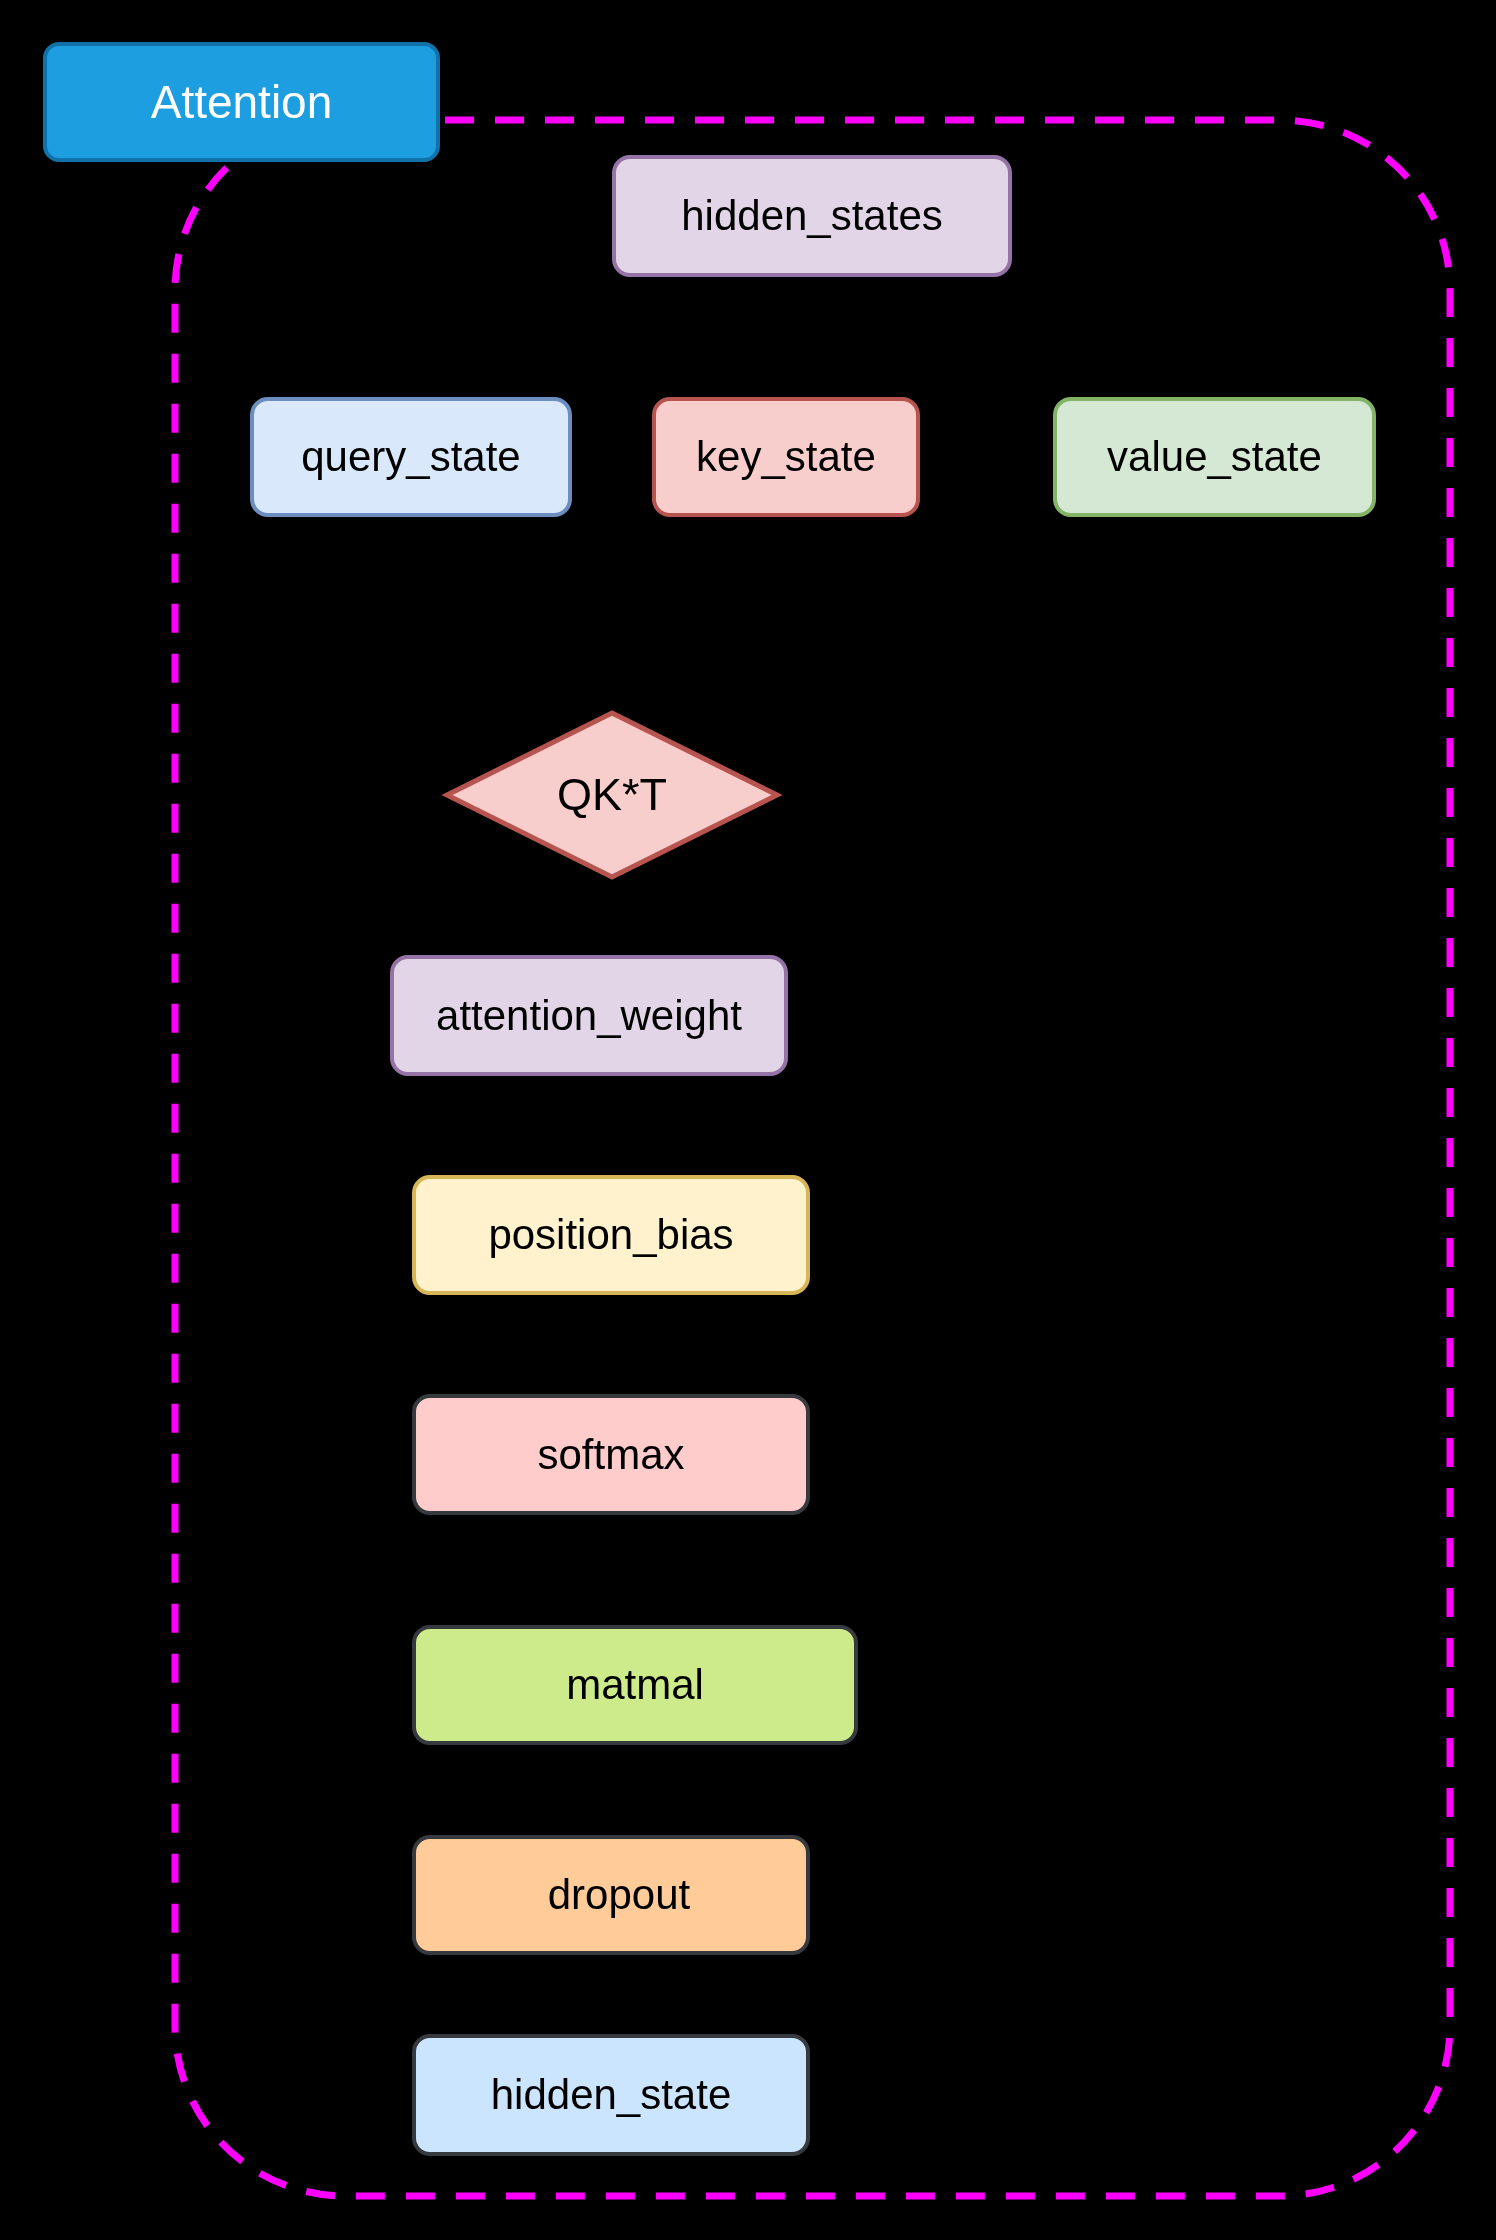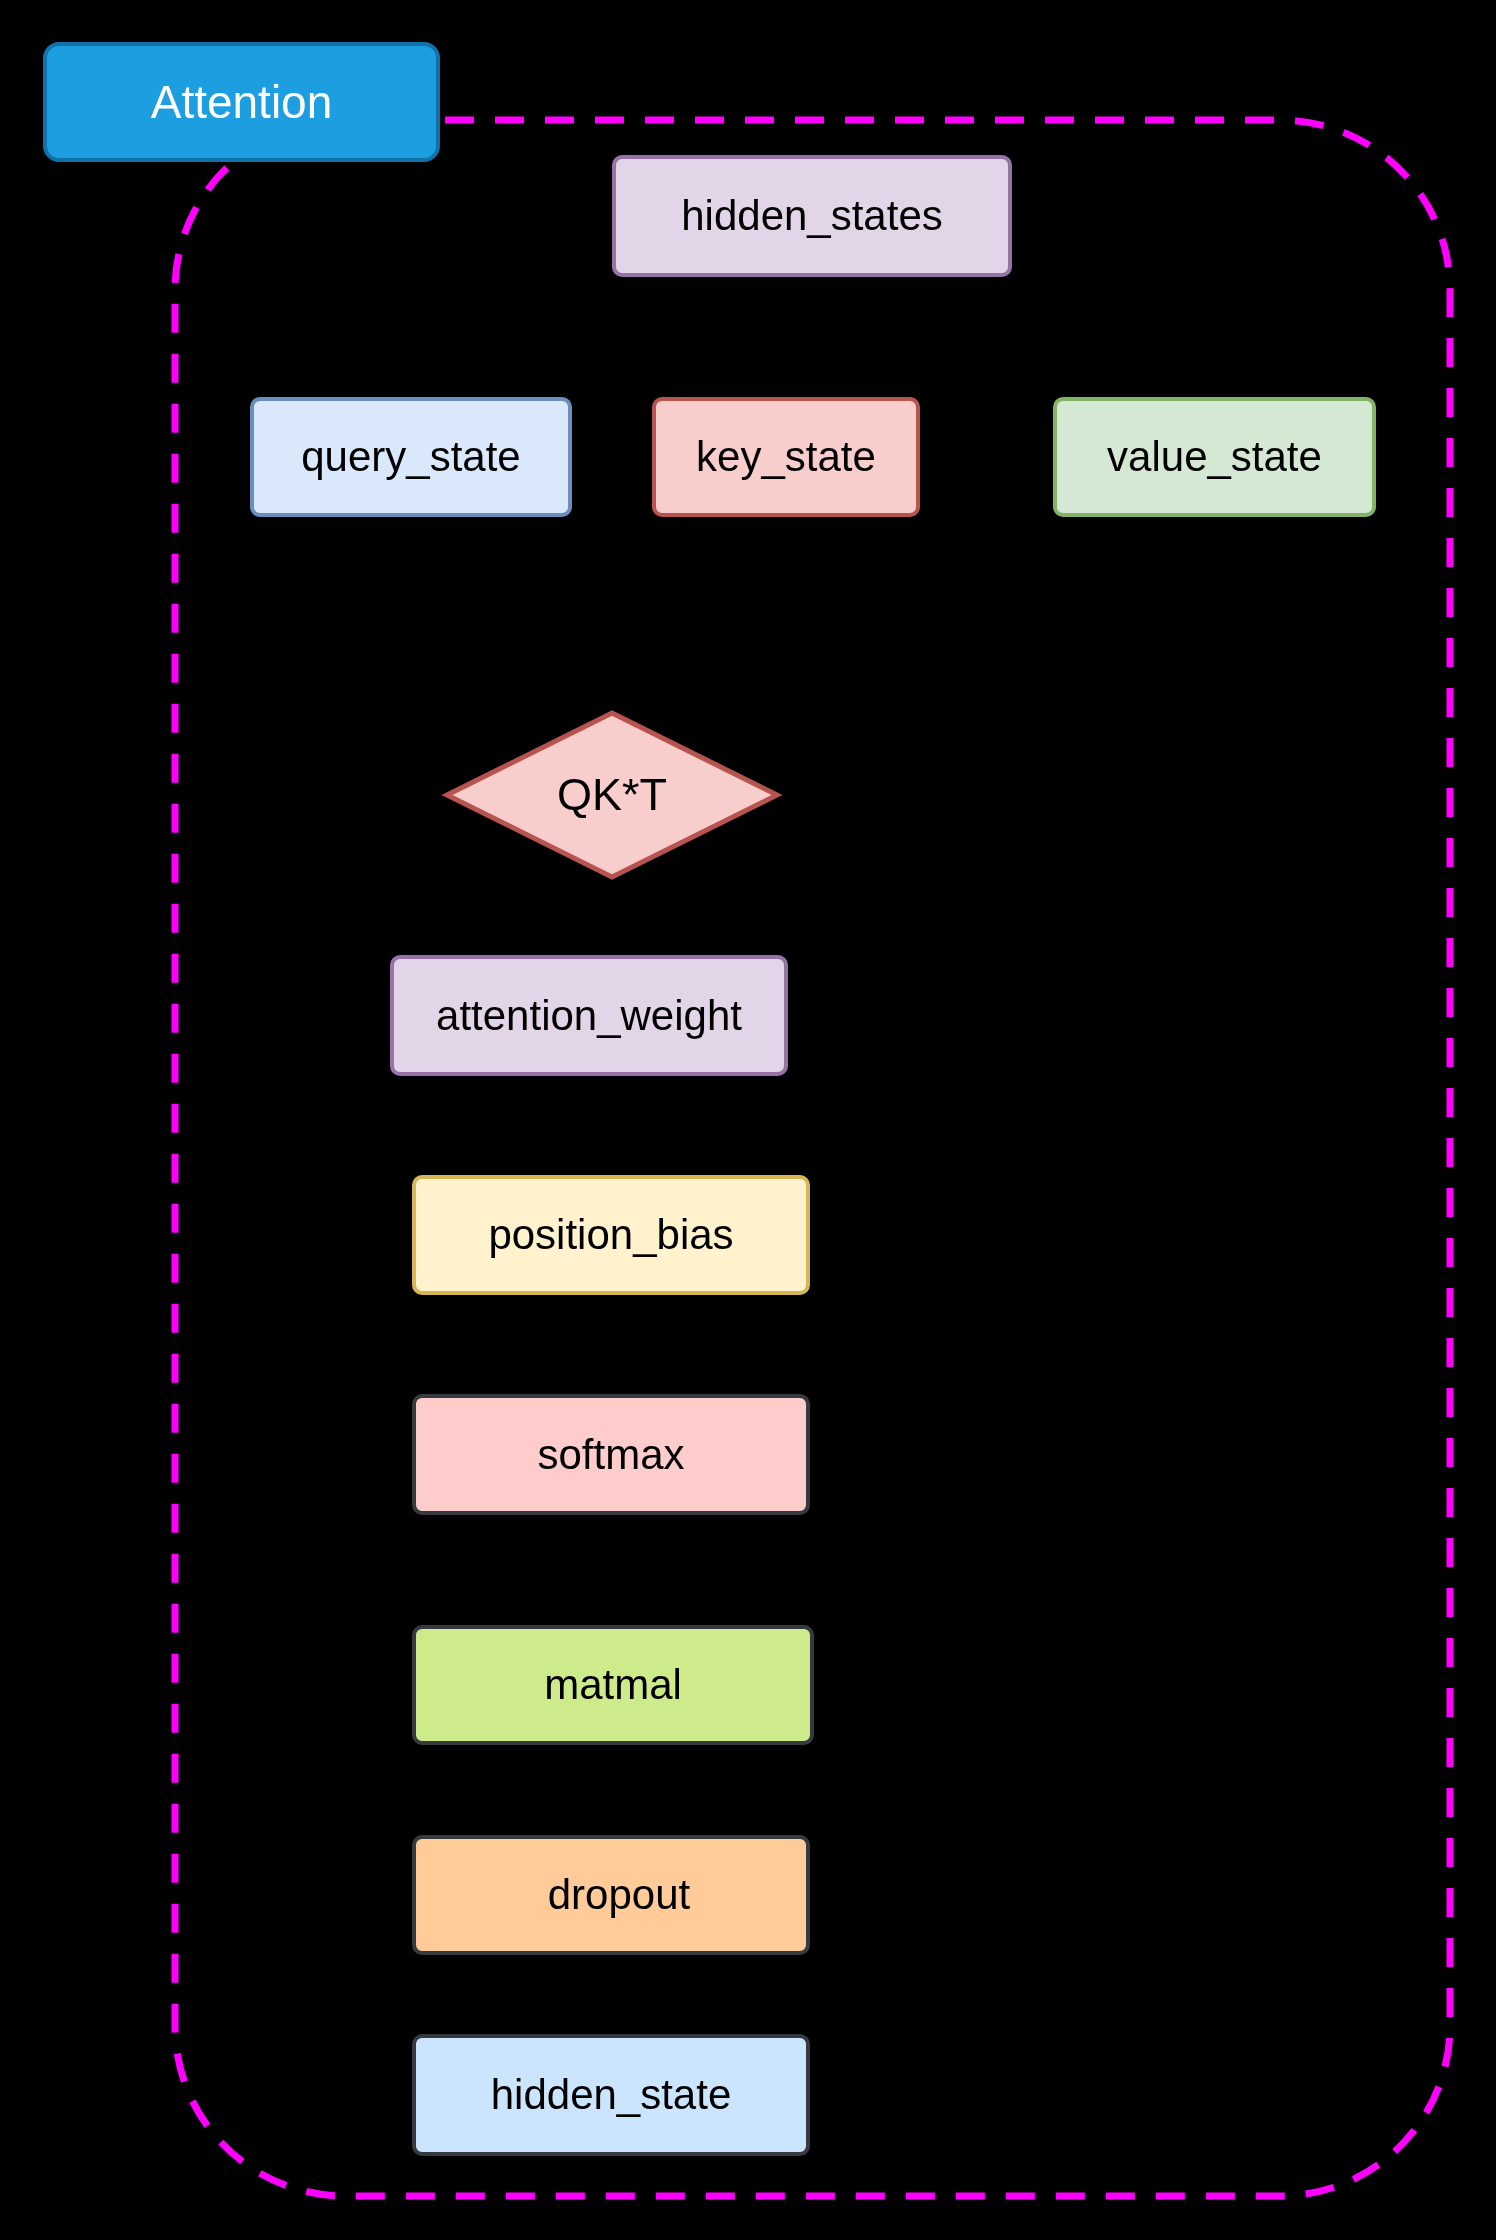--- a/index.html
+++ b/index.html
@@ -19,21 +19,21 @@
     position: absolute;
     left: 0;
     top: 0;
     z-index: 1;
   }
   
   .node {
     position: absolute;
     box-sizing: border-box;
     border: 4px solid #000;
-    border-radius: 10px;
+    border-radius: 18px;
     display: flex;
     align-items: center;
     justify-content: center;
     font-size: 42px;
     line-height: 1;
     color: #000000;
     z-index: 2;
     white-space: nowrap;
   }
   
@@ -56,21 +56,21 @@
     white-space: nowrap;
   }
   
   .n-hidden-states   { left: 612px;  top: 155px;  width: 400px; height: 122px; background: #E1D5E7; border-color: #9673A6; }
   .n-query-state     { left: 250px;  top: 397px;  width: 322px; height: 120px; background: #DAE8FC; border-color: #6C8EBF; }
   .n-key-state       { left: 652px;  top: 397px;  width: 268px; height: 120px; background: #F8CECC; border-color: #B85450; }
   .n-value-state     { left: 1053px; top: 397px;  width: 323px; height: 120px; background: #D5E8D4; border-color: #82B366; }
   .n-attention-weight{ left: 390px;  top: 955px;  width: 398px; height: 121px; background: #E1D5E7; border-color: #9673A6; }
   .n-position-bias   { left: 412px;  top: 1175px; width: 398px; height: 120px; background: #FFF2CC; border-color: #D6B656; }
   .n-softmax         { left: 412px;  top: 1394px; width: 398px; height: 121px; background: #FFCCCC; border-color: #36393D; }
-  .n-matmal          { left: 412px;  top: 1625px; width: 402px; height: 120px; background: #CDEB8B; border-color: #36393D; }
+  .n-matmal          { left: 412px;  top: 1625px; width: 446px; height: 120px; background: #CDEB8B; border-color: #36393D; }
   .n-dropout         { left: 412px;  top: 1835px; width: 398px; height: 120px; background: #FFCC99; border-color: #36393D; padding-left: 16px; }
   .n-hidden-state    { left: 412px;  top: 2034px; width: 398px; height: 122px; background: #CCE5FF; border-color: #36393D; }
   
   .diamond-label {
     position: absolute;
     left: 447px;
     top: 713px;
     width: 330px;
     height: 164px;
     display: flex;

